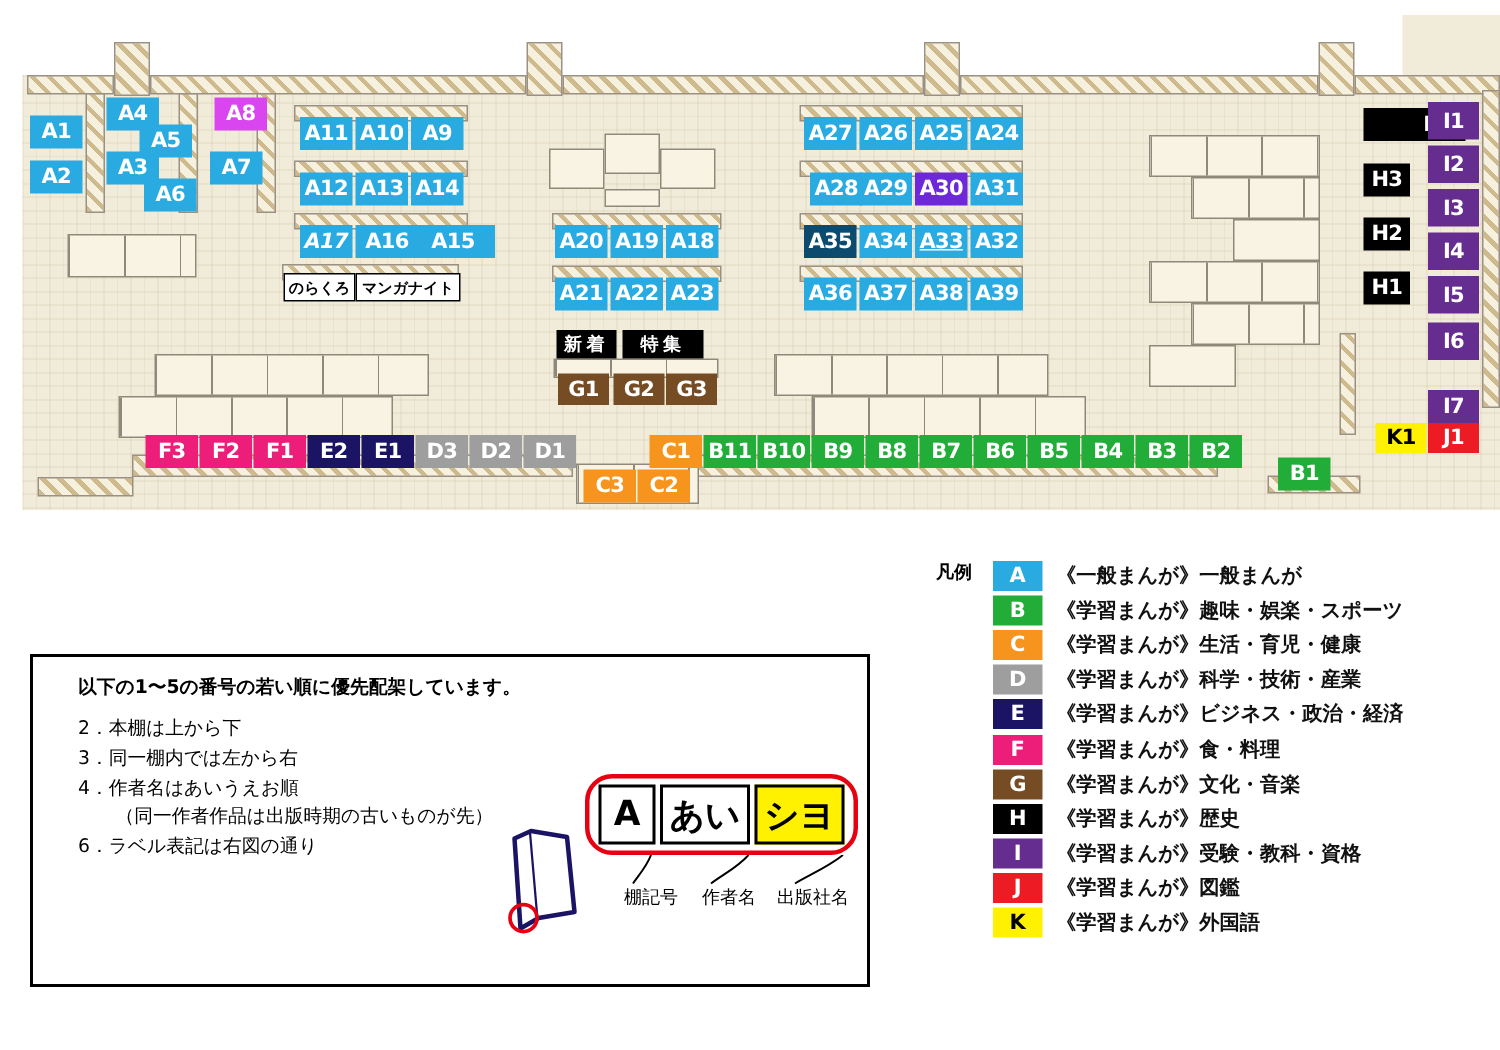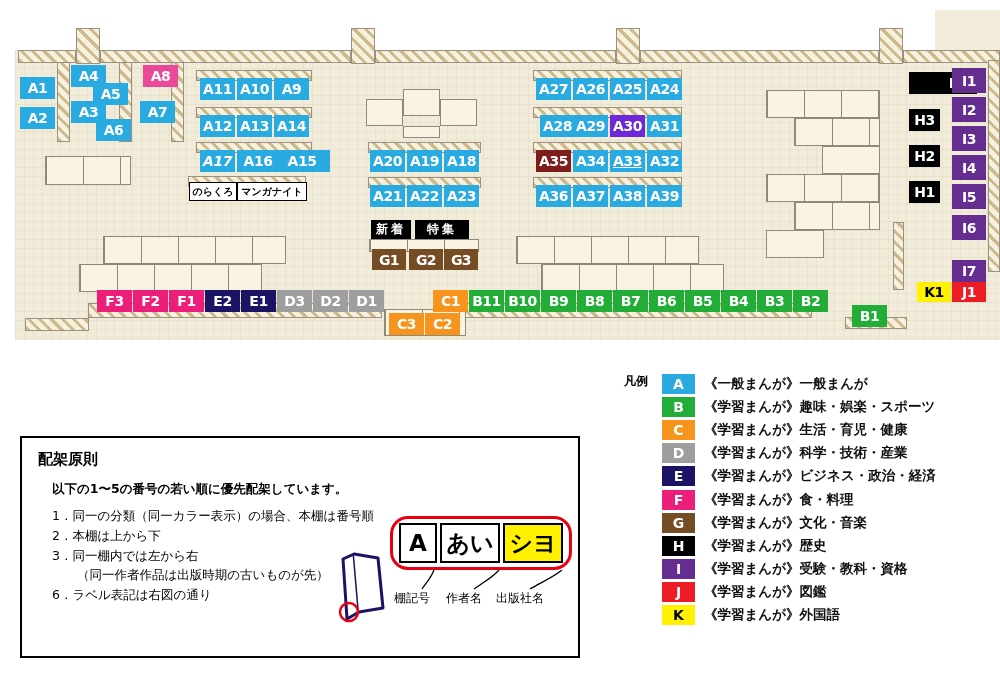--- a/index.html
+++ b/index.html
@@ -39,21 +39,21 @@
 
   #label-example{position:absolute;left:368px;top:78px;width:190px;}
   .example-box{display:flex;align-items:center;gap:3px;border:3px solid #e60012;border-radius:18px;
     padding:4px 6px;background:#fff;width:max-content;}
   .ex-cell{box-sizing:border-box;border:2px solid #000;height:40px;display:flex;align-items:center;
     justify-content:center;font-size:23px;font-weight:bold;background:#fff;color:#000;}
   .ex-code{width:38px;}
   .ex-author{width:60px;}
   .ex-publisher{width:60px;background:#fff100;}
   .ex-connectors{display:block;margin-left:14px;}
-  .ex-captions{display:flex;font-size:12px;color:#000;margin-left:2px;}
+  .ex-captions{display:flex;font-size:12px;color:#000;margin-left:24px;}
   .ex-captions span{white-space:nowrap;}
   .cap-0{margin-left:2px;} .cap-1{margin-left:16px;} .cap-2{margin-left:14px;}
   #book-icon{position:absolute;left:-62px;top:34px;}
 </style>
 </head>
 <body>
 
 <div id="floor-map">
   <div class="floor-base"></div>
   <div class="corner-base"></div>
@@ -102,21 +102,21 @@
     <div class="block cells" style="left: 766px; top: 174px; width: 114px; height: 28px;"></div>
     <div class="block cells" style="left: 794px; top: 202px; width: 86px; height: 28px;"></div>
     <div class="block" style="left: 766px; top: 230px; width: 58px; height: 28px;"></div>
     <div class="block cells" style="left: 384px; top: 309px; width: 82px; height: 27px;"></div>
     <div class="shelf-label" style="left: 20px; top: 77px; width: 35px; height: 22px; background: rgb(41, 171, 226); color: rgb(255, 255, 255);">A1</div>
     <div class="shelf-label" style="left: 20px; top: 107px; width: 35px; height: 22px; background: rgb(41, 171, 226); color: rgb(255, 255, 255);">A2</div>
     <div class="shelf-label" style="left: 71px; top: 65px; width: 35px; height: 22px; background: rgb(41, 171, 226); color: rgb(255, 255, 255);">A4</div>
     <div class="shelf-label" style="left: 93px; top: 83px; width: 35px; height: 22px; background: rgb(41, 171, 226); color: rgb(255, 255, 255);">A5</div>
     <div class="shelf-label" style="left: 71px; top: 101px; width: 35px; height: 22px; background: rgb(41, 171, 226); color: rgb(255, 255, 255);">A3</div>
     <div class="shelf-label" style="left: 96px; top: 119px; width: 35px; height: 22px; background: rgb(41, 171, 226); color: rgb(255, 255, 255);">A6</div>
-    <div class="shelf-label" style="left: 143px; top: 65px; width: 35px; height: 22px; background: #ec4899; color: rgb(255, 255, 255);">A8</div>
+    <div class="shelf-label" style="left: 143px; top: 65px; width: 35px; height: 22px; background: #d946ef; color: rgb(255, 255, 255);">A8</div>
     <div class="shelf-label" style="left: 140px; top: 101px; width: 35px; height: 22px; background: rgb(41, 171, 226); color: rgb(255, 255, 255);">A7</div>
     <div class="shelf-label" style="left: 200px; top: 78px; width: 35px; height: 22px; background: rgb(41, 171, 226); color: rgb(255, 255, 255);">A11</div>
     <div class="shelf-label" style="left: 237px; top: 78px; width: 35px; height: 22px; background: rgb(41, 171, 226); color: rgb(255, 255, 255);">A10</div>
     <div class="shelf-label" style="left: 274px; top: 78px; width: 35px; height: 22px; background: rgb(41, 171, 226); color: rgb(255, 255, 255);">A9</div>
     <div class="shelf-label" style="left: 200px; top: 115px; width: 35px; height: 22px; background: rgb(41, 171, 226); color: rgb(255, 255, 255);">A12</div>
     <div class="shelf-label" style="left: 237px; top: 115px; width: 35px; height: 22px; background: rgb(41, 171, 226); color: rgb(255, 255, 255);">A13</div>
     <div class="shelf-label" style="left: 274px; top: 115px; width: 35px; height: 22px; background: rgb(41, 171, 226); color: rgb(255, 255, 255);">A14</div>
     <div class="shelf-label" style="left: 200px; top: 150px; width: 35px; height: 22px; background: rgb(41, 171, 226); color: rgb(255, 255, 255); font-style: italic;">A17</div>
     <div class="shelf-label" style="left: 237px; top: 150px; width: 42px; height: 22px; background: rgb(41, 171, 226); color: rgb(255, 255, 255);">A16</div>
     <div class="shelf-label" style="left: 274px; top: 150px; width: 56px; height: 22px; background: rgb(41, 171, 226); color: rgb(255, 255, 255);">A15</div>
@@ -127,21 +127,21 @@
     <div class="shelf-label" style="left: 407px; top: 185px; width: 35px; height: 22px; background: rgb(41, 171, 226); color: rgb(255, 255, 255);">A22</div>
     <div class="shelf-label" style="left: 444px; top: 185px; width: 35px; height: 22px; background: rgb(41, 171, 226); color: rgb(255, 255, 255);">A23</div>
     <div class="shelf-label" style="left: 536px; top: 78px; width: 35px; height: 22px; background: rgb(41, 171, 226); color: rgb(255, 255, 255);">A27</div>
     <div class="shelf-label" style="left: 573px; top: 78px; width: 35px; height: 22px; background: rgb(41, 171, 226); color: rgb(255, 255, 255);">A26</div>
     <div class="shelf-label" style="left: 610px; top: 78px; width: 35px; height: 22px; background: rgb(41, 171, 226); color: rgb(255, 255, 255);">A25</div>
     <div class="shelf-label" style="left: 647px; top: 78px; width: 35px; height: 22px; background: rgb(41, 171, 226); color: rgb(255, 255, 255);">A24</div>
     <div class="shelf-label" style="left: 540px; top: 115px; width: 35px; height: 22px; background: rgb(41, 171, 226); color: rgb(255, 255, 255);">A28</div>
     <div class="shelf-label" style="left: 573px; top: 115px; width: 35px; height: 22px; background: rgb(41, 171, 226); color: rgb(255, 255, 255);">A29</div>
     <div class="shelf-label" style="left: 610px; top: 115px; width: 35px; height: 22px; background: #6d28d9; color: rgb(255, 255, 255);">A30</div>
     <div class="shelf-label" style="left: 647px; top: 115px; width: 35px; height: 22px; background: rgb(41, 171, 226); color: rgb(255, 255, 255);">A31</div>
-    <div class="shelf-label" style="left: 536px; top: 150px; width: 35px; height: 22px; background: #7f1d1d; color: rgb(255, 255, 255);">A35</div>
+    <div class="shelf-label" style="left: 536px; top: 150px; width: 35px; height: 22px; background: #0c4a6e; color: rgb(255, 255, 255);">A35</div>
     <div class="shelf-label" style="left: 573px; top: 150px; width: 35px; height: 22px; background: rgb(41, 171, 226); color: rgb(255, 255, 255);">A34</div>
     <div class="shelf-label" style="left: 610px; top: 150px; width: 35px; height: 22px; background: rgb(41, 171, 226); color: rgb(255, 255, 255); text-decoration: underline;">A33</div>
     <div class="shelf-label" style="left: 647px; top: 150px; width: 35px; height: 22px; background: rgb(41, 171, 226); color: rgb(255, 255, 255);">A32</div>
     <div class="shelf-label" style="left: 536px; top: 185px; width: 35px; height: 22px; background: rgb(41, 171, 226); color: rgb(255, 255, 255);">A36</div>
     <div class="shelf-label" style="left: 573px; top: 185px; width: 35px; height: 22px; background: rgb(41, 171, 226); color: rgb(255, 255, 255);">A37</div>
     <div class="shelf-label" style="left: 610px; top: 185px; width: 35px; height: 22px; background: rgb(41, 171, 226); color: rgb(255, 255, 255);">A38</div>
     <div class="shelf-label" style="left: 647px; top: 185px; width: 35px; height: 22px; background: rgb(41, 171, 226); color: rgb(255, 255, 255);">A39</div>
     <div class="shelf-label" style="left: 372px; top: 249px; width: 34px; height: 21px; background: rgb(117, 76, 36); color: rgb(255, 255, 255);">G1</div>
     <div class="shelf-label" style="left: 409px; top: 249px; width: 34px; height: 21px; background: rgb(117, 76, 36); color: rgb(255, 255, 255);">G2</div>
     <div class="shelf-label" style="left: 444px; top: 249px; width: 34px; height: 21px; background: rgb(117, 76, 36); color: rgb(255, 255, 255);">G3</div>
@@ -241,26 +241,25 @@
       </div>
       <div class="legend-row">
         <span class="legend-box" style="background: rgb(255, 241, 0); color: rgb(0, 0, 0);">K</span>
         <span class="legend-series">《学習まんが》</span>
         <span class="legend-name">外国語</span>
       </div>
     </div>
 </div>
 
 <div id="principles">
-  <div class="p-title">配架原則</div>
   <div class="p-intro">以下の1〜5の番号の若い順に優先配架しています。</div>
   <div id="p-list">
-      <div class="p-item">1．同一の分類（同一カラー表示）の場合、本棚は番号順</div>
       <div class="p-item">2．本棚は上から下</div>
       <div class="p-item">3．同一棚内では左から右</div>
+      <div class="p-item">4．作者名はあいうえお順</div>
       <div class="p-item">　　（同一作者作品は出版時期の古いものが先）</div>
       <div class="p-item">6．ラベル表記は右図の通り</div>
     </div>
 
   <div id="label-example">
     <svg id="book-icon" width="60" height="80" viewBox="0 0 60 80">
       <path d="M15 9 L26 4 L31 62 L19 69 Z" fill="#fff" stroke="#1b1464" stroke-width="3" stroke-linejoin="round"></path>
       <path d="M26 4 L50 8 L55 58 L31 62" fill="#fff" stroke="#1b1464" stroke-width="3" stroke-linejoin="round"></path>
       <circle cx="21" cy="62" r="9" fill="none" stroke="#e60012" stroke-width="2.5"></circle>
     </svg>

